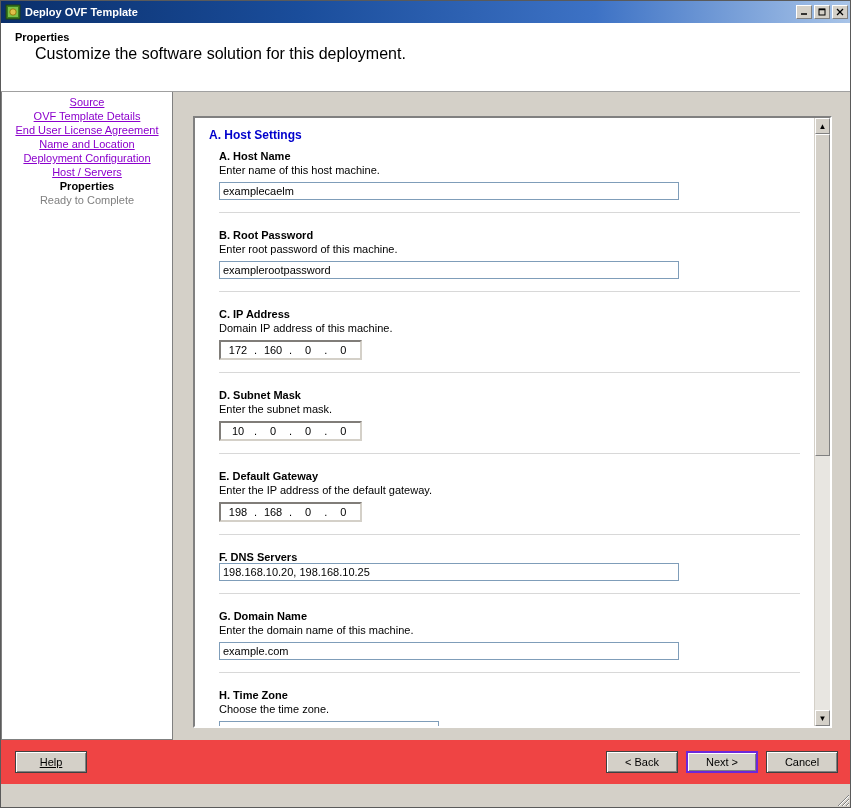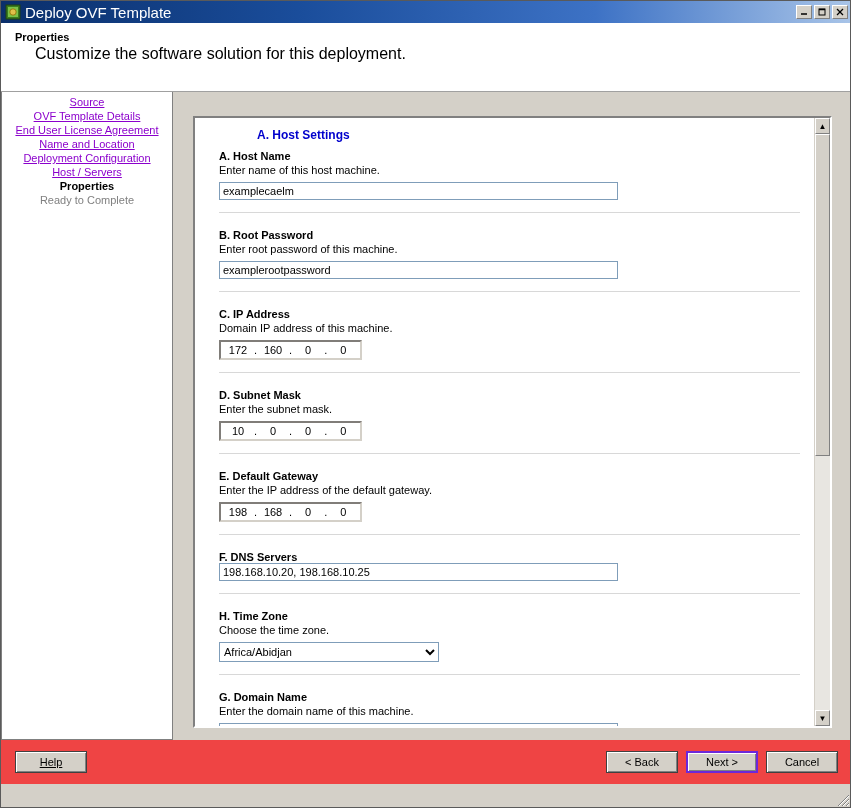--- a/index.html
+++ b/index.html
@@ -21,22 +21,22 @@
       align-items: center;
       padding: 0 2px 0 4px;
       color: #fff;
     }
     .titlebar .app-icon {
       width: 16px; height: 16px;
       margin-right: 4px;
       display: inline-flex; align-items:center; justify-content:center;
     }
     .titlebar .title-text {
-      font-weight: normal;
-      font-size: 15px;
+      font-weight: bold;
+      font-size: 11px;
       flex: 1;
     }
     .win-controls { display: flex; gap: 0; }
     .win-btn {
       width: 16px; height: 14px;
       background: #d4d0c8;
       border: 1px solid #808080;
       border-top-color: #fff;
       border-left-color: #fff;
       display: flex; align-items: center; justify-content: center;
@@ -148,42 +148,41 @@
       border: 1px solid #808080;
       border-top-color: #fff;
       border-left-color: #fff;
     }
 
     .section-head {
       color: #0000cc;
       font-weight: bold;
       font-size: 12px;
       margin-bottom: 8px;
-      margin-left: 48px;
     }
 
     .field-block {
       margin: 6px 0 16px 10px;
       border-bottom: 1px solid #d8d8d8;
       padding-bottom: 12px;
     }
     .field-block:last-child { border-bottom: none; padding-bottom: 4px; }
     .field-label {
       font-weight: bold;
       font-size: 11px;
     }
     .field-desc {
       font-size: 11px;
       margin-top: 2px;
       margin-bottom: 6px;
       max-width: 450px;
     }
 
     input.text-in {
-      width: 399px;
+      width: 460px;
       height: 18px;
       padding: 1px 3px;
       font-size: 11px;
       border: 1px solid #7f9db9;
       font-family: inherit;
     }
     .ip-box {
       display: inline-flex;
       border: 2px inset #d4d0c8;
       background: #fff;
@@ -352,31 +351,31 @@
             <input value="0" style="">
           </div>
         </div>
 
         <div class="field-block">
           <div class="field-label">F. DNS Servers</div>
           <input type="text" class="text-in" value="198.168.10.20, 198.168.10.25" style="">
         </div>
 
         <div class="field-block">
+          <div class="field-label">G. Domain Name</div>
+          <div class="field-desc">Enter the domain name of this machine.</div>
+          <input type="text" class="text-in" value="example.com" style="">
+        </div>
+
+        <div class="field-block">
           <div class="field-label">H. Time Zone</div>
           <div class="field-desc">Choose the time zone.</div>
           <select class="tz-select">
             <option>Africa/Abidjan</option>
           </select>
-        </div>
-
-        <div class="field-block">
-          <div class="field-label">G. Domain Name</div>
-          <div class="field-desc">Enter the domain name of this machine.</div>
-          <input type="text" class="text-in" value="example.com" style="">
         </div>
 
       </div>
 
       <div class="scrollbar-v">
         <div class="scroll-arrow up">▲</div>
         <div class="scroll-thumb"></div>
         <div class="scroll-arrow down">▼</div>
       </div>
     </div>

